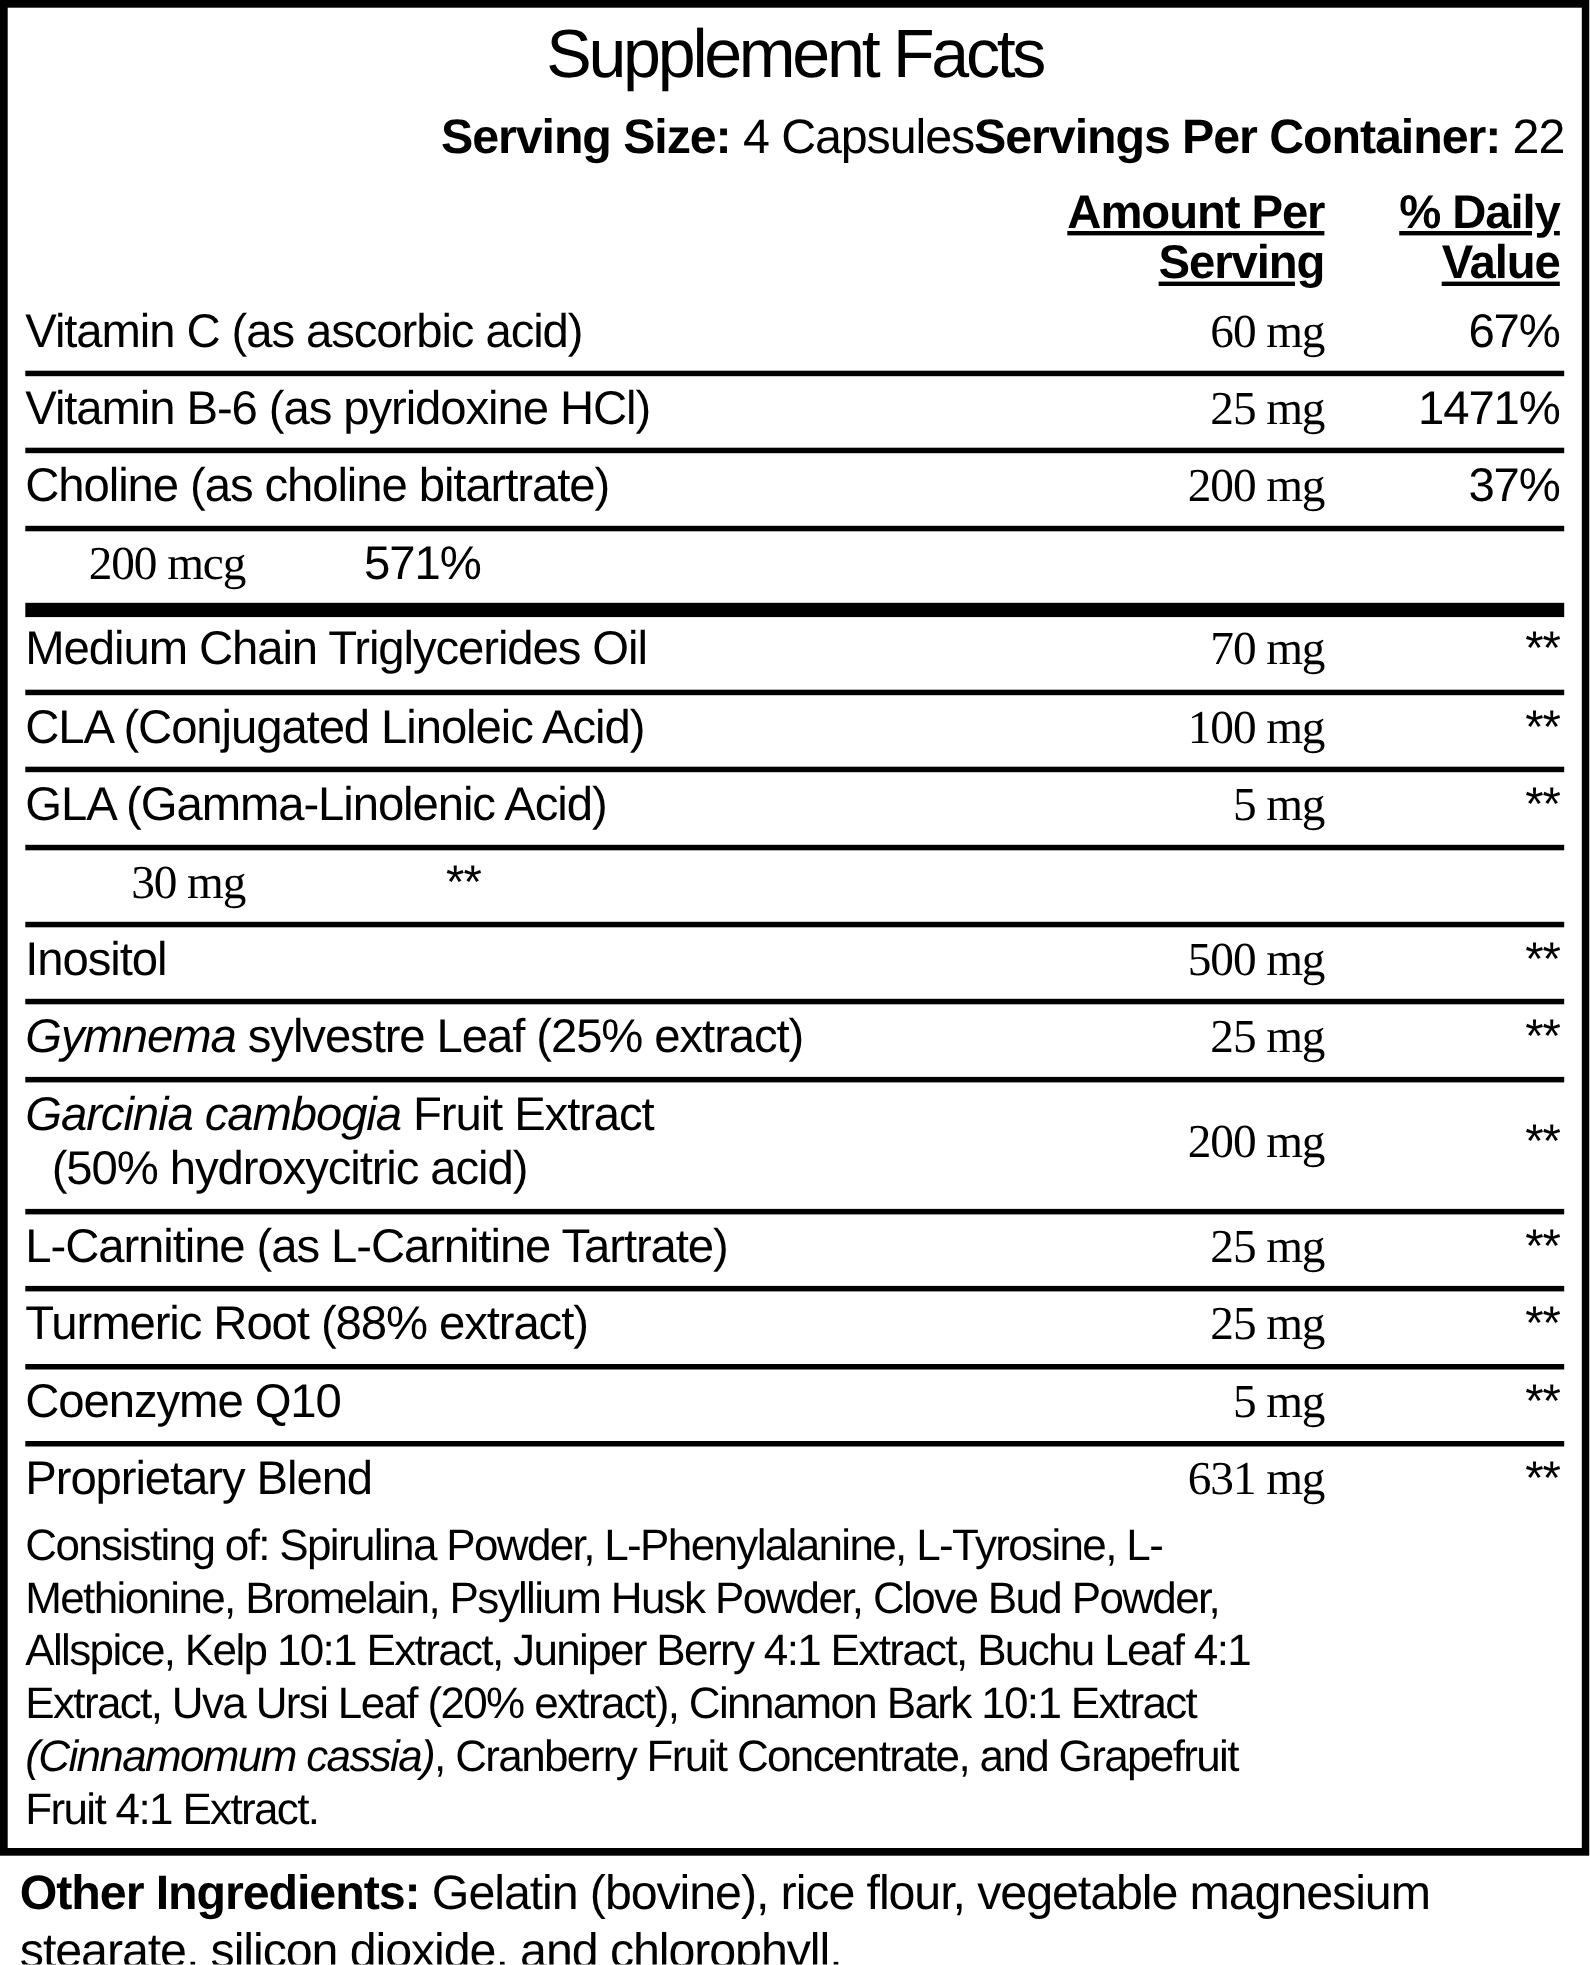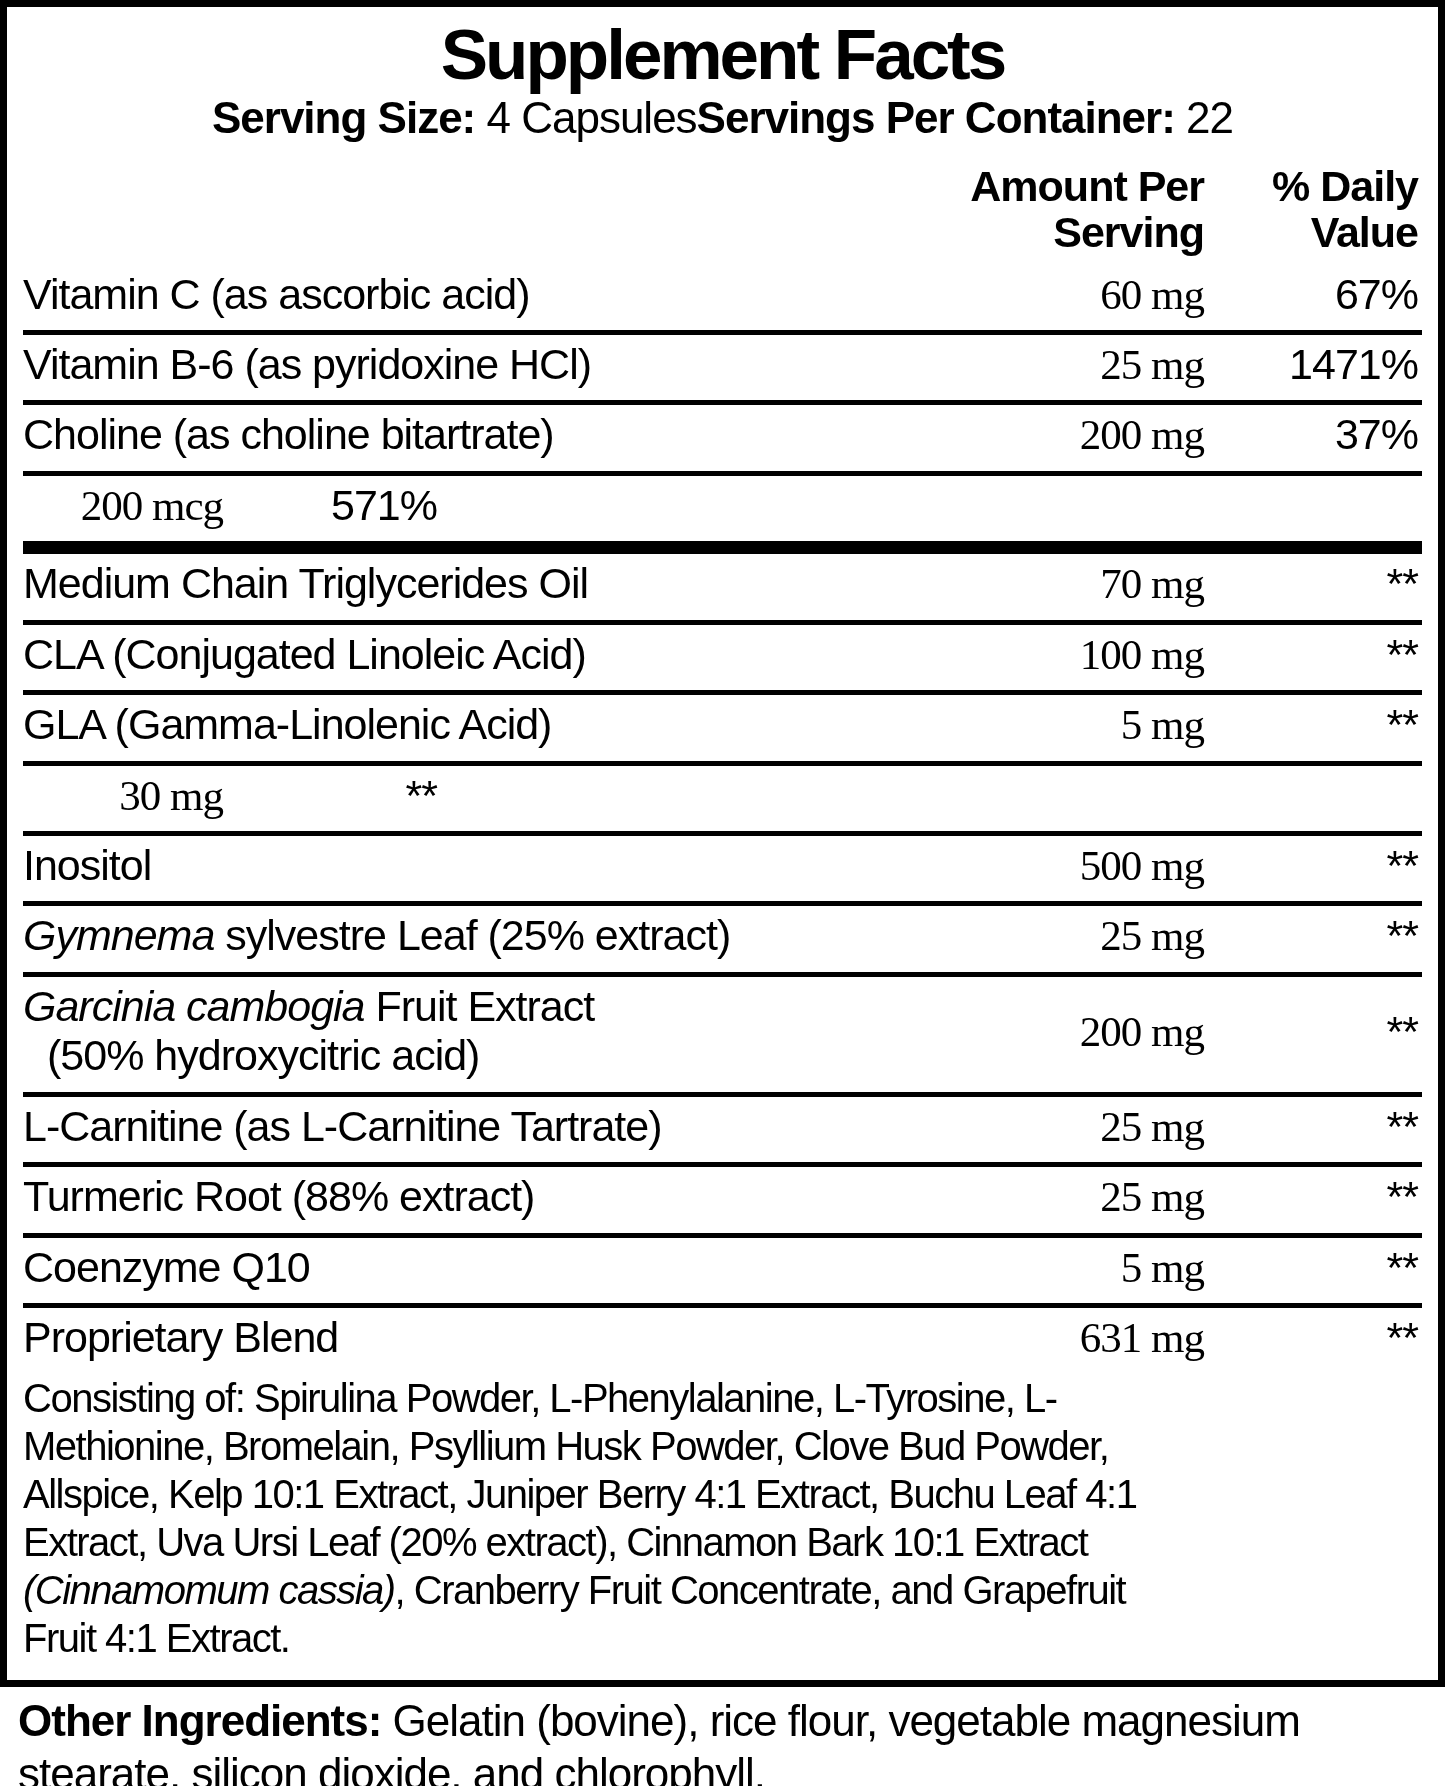--- a/index.html
+++ b/index.html
@@ -12,37 +12,37 @@
   .facts-box{
     box-sizing:border-box;
     width:1445px;height:1687px;
     border:7px solid #000;
     padding:8px 16px 14px 16px;
     display:flex;flex-direction:column;
     overflow:hidden;
     background:#fff;
   }
   .title{
-    font-size:71px;font-weight:bold;letter-spacing:-3px;
+    font-size:62px;font-weight:normal;letter-spacing:-3px;
     text-align:center;line-height:1.0;margin-top:4px;
     white-space:nowrap;
   }
   .serving-row{
-    display:flex;justify-content:center;
-    font-size:44px;letter-spacing:-1px;margin-top:4px;line-height:1.1;
+    display:flex;justify-content:flex-end;
+    font-size:44px;letter-spacing:-1px;margin-top:20px;line-height:1.1;
   }
   .b{font-weight:bold;}
   .bar{background:#000;width:100%;}
   .bar-heavy{height:26px;margin-top:12px;}
   .bar-medium{height:11px;}
   .bar-foot{height:15px;margin-top:6px;}
   .header-row{
     display:flex;align-items:flex-end;
     font-size:43px;font-weight:bold;letter-spacing:-1px;
-    line-height:1.06;padding:10px 0 9px;
+    line-height:1.06;padding:10px 0 9px;text-decoration:underline;
   }
   .hdr-spacer{flex:1;}
   .col-amount{width:255px;text-align:right;white-space:pre-line;}
   .col-dv{width:218px;text-align:right;white-space:pre-line;box-sizing:border-box;padding-right:4px;}
   .row{
     display:flex;align-items:center;
     border-top:5px solid #000;
     padding:5px 0 11px;
     font-size:43px;letter-spacing:-1px;line-height:1.15;
   }

